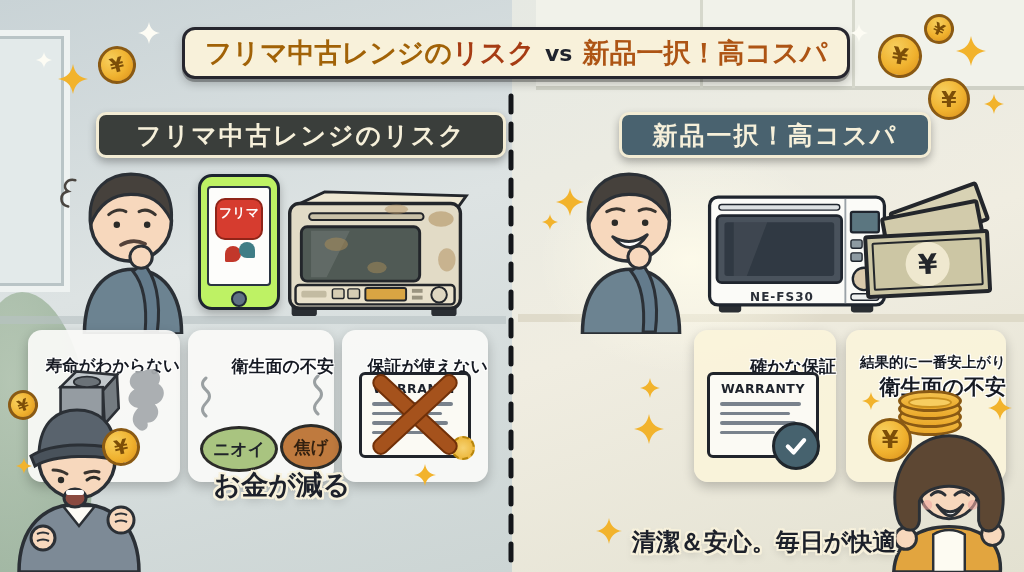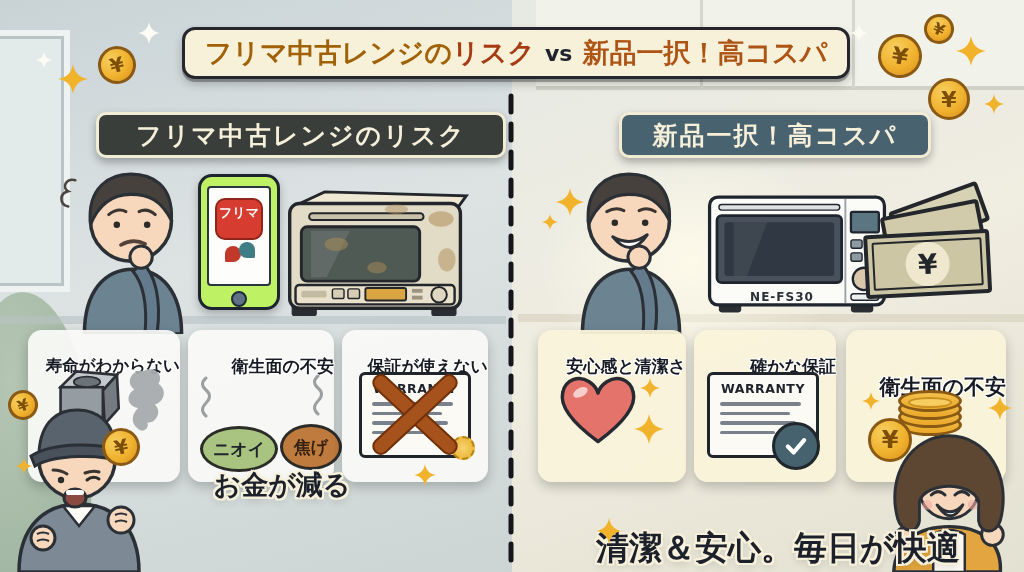--- a/index.html
+++ b/index.html
@@ -126,21 +126,21 @@
              width:44px; height:44px; border-radius:50%; background:#efe8cf;
              display:flex; align-items:center; justify-content:center;
              font-size:28px; font-weight:bold; color:#23262b; }
 
   
   .caption { text-align:center; font-weight:bold; color:#1c202a; z-index:9; white-space:nowrap;
              text-shadow:-2px -2px 0 #f7f1dc,2px -2px 0 #f7f1dc,-2px 2px 0 #f7f1dc,
                           2px 2px 0 #f7f1dc,0 -2px 0 #f7f1dc,0 2px 0 #f7f1dc,
                          -2px 0 0 #f7f1dc,2px 0 0 #f7f1dc,0 4px 8px rgba(0,0,0,.18); }
   .cap-bl { left:86px;  top:467px; width:392px; font-size:27px; line-height:36px; }
-  .cap-br { left:596px; top:526px; width:336px; font-size:33px; }
+  .cap-br { left:596px; top:526px; width:336px; font-size:24px; }
 
   .mw-label { position:absolute; left:12px; top:108px; width:132px; text-align:center;
               font-size:12px; font-weight:bold; letter-spacing:1px; color:#2a2f38; }
   .people { z-index:8; } .sceneman { z-index:4; } .icon6 { z-index:6; }
 </style>
 </head>
 <body>
 
 <div class="stage">
 
@@ -289,43 +289,37 @@
       <div class="dline" style="width:72%"></div>
       <div class="dline" style="width:52%"></div>
       <div class="seal"></div>
       <div class="xmark">
           <i class="xb xb1"></i>
           <i class="xb xb2"></i>
         </div>
     </div>
   </div>
 
-  <div class="abs card card-r" style="left:538px;width:148px">
-    <div class="card-title">安心感と清潔さ</div>
-    <svg style="position:absolute;left:16px;top:38px" width="88" height="82" viewBox="0 0 100 90">
-      <path d="M50,82 C20,60 6,42 10,26 C13,12 28,6 40,14 C46,18 49,23 50,27 C51,23 54,18 60,14 C72,6 87,12 90,26 C94,42 80,60 50,82 Z" fill="#e4736c" stroke="#272a30" stroke-width="4" stroke-linejoin="round"></path>
-      <ellipse cx="30" cy="26" rx="9" ry="5" fill="#ffffff" opacity="0.65" transform="rotate(-28 30 26)"></ellipse>
-    </svg>
-  </div>
   <div class="abs card card-r" style="left:694px;width:142px">
     <div class="card-title">確かな保証</div>
     <div class="doc" style="left:13px;top:42px">
       <div class="doc-title">WARRANTY</div>
       <div class="dline" style="width:76%"></div>
       <div class="dline" style="width:66%"></div>
       <div class="dline" style="width:72%"></div>
       <div class="dline" style="width:52%"></div>
     </div>
     <div class="chk" style="left:78px;top:92px">
       <svg width="28" height="28" viewBox="0 0 24 24">
         <path d="M5 12.5 L10 17.5 L19 7" stroke="#ffffff" stroke-width="3.6" fill="none" stroke-linecap="round" stroke-linejoin="round"></path>
       </svg>
     </div>
   </div>
   <div class="abs card card-r" style="left:846px;width:160px">
+    <div class="card-title" style="top:7px;font-size:14.5px">結果的に一番安上がり</div>
     <div class="card-title" style="top:27px;font-size:21px">衛生面の不安</div>
     <div>
       <div class="scoin" style="left:52px;top:84px"></div>
       <div class="scoin" style="left:52px;top:76px"></div>
       <div class="scoin" style="left:52px;top:68px"></div>
       <div class="scoin" style="left:52px;top:60px">
         <div class="scoin-in"></div>
       </div>
       <div class="coin" style="position:absolute;left:22px;top:88px;width:44px;height:44px;font-size:24px">
         <span>¥</span>

